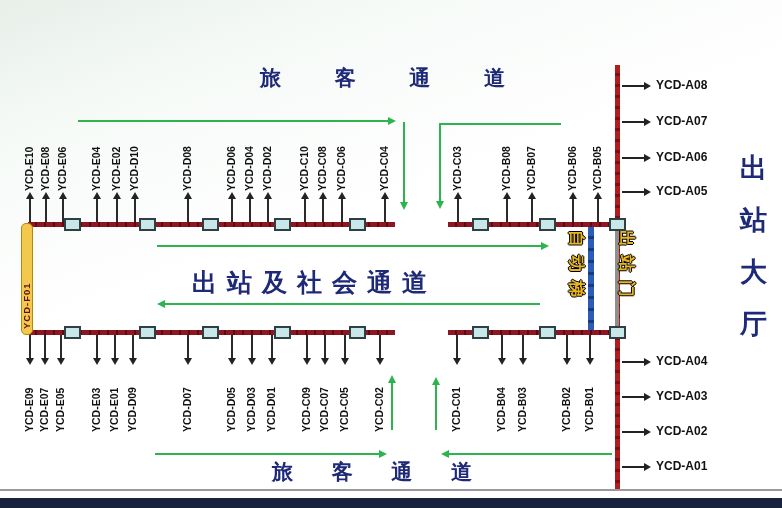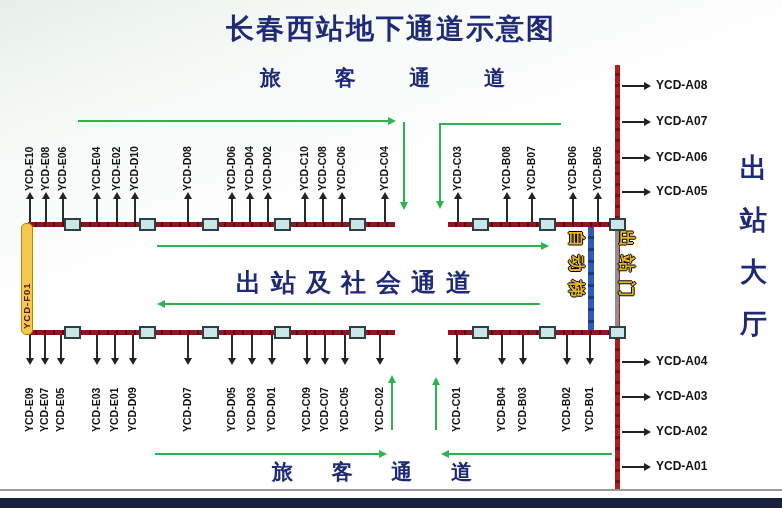--- a/index.html
+++ b/index.html
@@ -6,21 +6,21 @@
   #stage{
     position:relative; width:782px; height:508px; overflow:hidden;
     background:linear-gradient(160deg,#e7efe9 0%,#f6faf7 18%,#ffffff 45%,#ffffff 100%);
     font-family:"Liberation Sans", sans-serif;
   }
   .abs{position:absolute;}
   
   .title{left:0;right:0;top:10px;text-align:center;font-size:28px;font-weight:bold;
          color:#1e2a78;letter-spacing:2px;}
   .cjk-row{display:flex;justify-content:space-between;font-size:21px;font-weight:bold;color:#1e2a78;}
-  .mid-label{font-size:25px;font-weight:bold;color:#1e2a78;letter-spacing:10px;white-space:nowrap;margin-left:44px;}
+  .mid-label{font-size:25px;font-weight:bold;color:#1e2a78;letter-spacing:10px;white-space:nowrap;}
   .hall{display:flex;flex-direction:column;gap:16px;font-size:27px;font-weight:bold;color:#1e2a78;}
   
   .wall{height:5px;background:repeating-linear-gradient(90deg,#8e1622 0 7px,#5c0a12 7px 9px);}
   .sq{width:17px;height:13px;background:#c9e6e8;border:2px solid #2e4042;box-sizing:border-box;}
   .redline{width:5px;background:repeating-linear-gradient(180deg,#b11c1c 0 8px,#7c0e14 8px 11px);}
   .blueline{width:6px;background:repeating-linear-gradient(180deg,#2d5cb8 0 9px,#1a3a80 9px 12px);}
   .grayline{width:4px;background:#8f8f8f;}
   .f01{width:12px;height:112px;background:#f2c94c;border:1px solid #b8860b;border-radius:5px;box-sizing:border-box;}
   
   .vwrap{display:flex;align-items:center;justify-content:center;}
@@ -47,21 +47,20 @@
   .gh.d{border-left:4px solid transparent;border-right:4px solid transparent;border-top:8px solid #2db44e;}
   .gh.u{border-left:4px solid transparent;border-right:4px solid transparent;border-bottom:8px solid #2db44e;}
   .baseline{left:0;width:782px;height:2px;top:489px;background:#9a9a9a;}
   .navybar{left:0;width:782px;height:10px;top:498px;background:#19233e;}
 </style>
 </head>
 <body>
 
 <div id="stage">
 
-  <div class="abs title">长春西站地下通道示意图</div>
 
   <div class="abs cjk-row" style="left:260px;top:64px;width:245px;">
     <span>旅</span>
     <span>客</span>
     <span>通</span>
     <span>道</span>
   </div>
 
   <div class="abs cjk-row" style="left:272px;top:458px;width:200px;">
     <span>旅</span>

